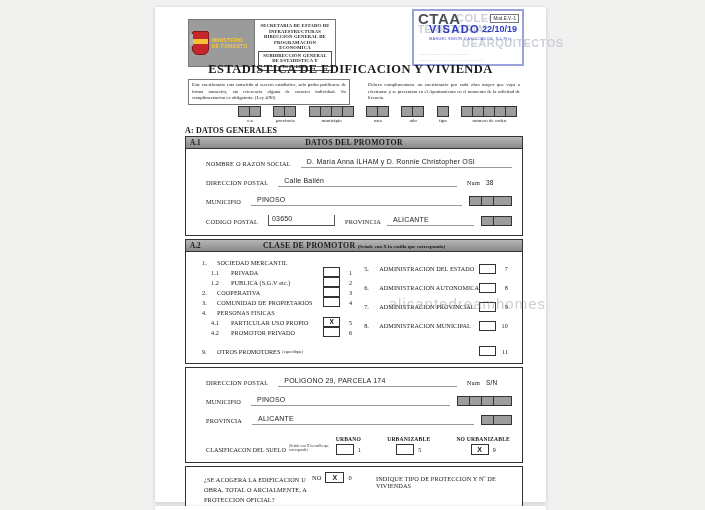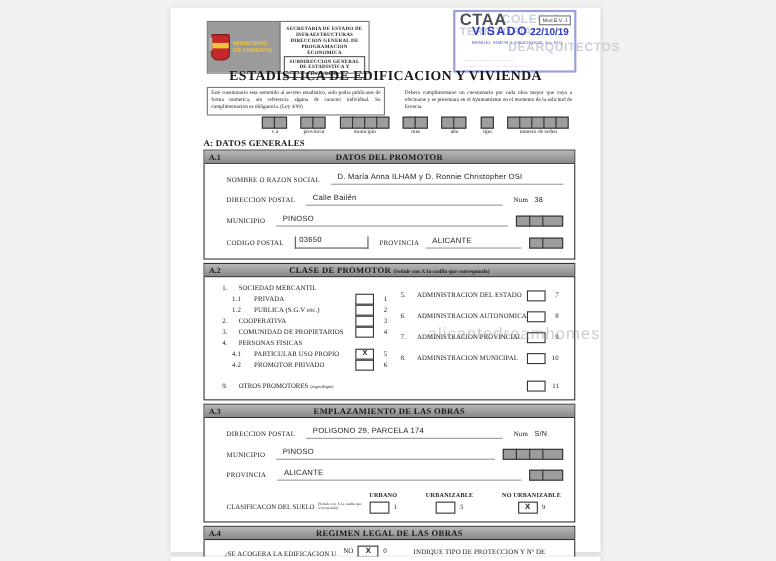--- a/index.html
+++ b/index.html
@@ -335,24 +335,20 @@
           <span class="a2-num">9.</span>
           <span class="a2-label">OTROS PROMOTORES</span>
           <span class="tiny">(especifique)</span>
           <span class="a2-box"></span>
           <span class="a2-code">11</span>
         </div>
       </div>
     </div>
 
     <div class="sec">
-      <div class="sec-head">
-        <span class="sec-code">A.3</span>
-        <span class="sec-title">EMPLAZAMIENTO DE LAS OBRAS</span>
-      </div>
       <div class="frow">
         <span class="flabel">DIRECCION POSTAL</span>
         <span class="fvalue">POLIGONO 29, PARCELA 174</span>
         <span class="num-label">Num</span>
         <span class="num-value plain-val">S/N</span>
       </div>
       <div class="frow">
         <span class="flabel">MUNICIPIO</span>
         <span class="fvalue">PINOSO</span>
         <span class="cells-inline">
@@ -393,24 +389,20 @@
             <div class="cls-line">
                 <span class="cls-box">X</span>
                 <span class="cls-code">9</span>
               </div>
           </span>
         </span>
       </div>
     </div>
 
     <div class="sec a4">
-      <div class="sec-head">
-        <span class="sec-code">A.4</span>
-        <span class="sec-title">REGIMEN LEGAL DE LAS OBRAS</span>
-      </div>
       <div class="a4-body">
         <div class="a4-left">
           <div class="a4-q">¿SE ACOGERA LA EDIFICACION U OBRA, TOTAL O ARCIALMENTE, A PROTECCION OFICIAL?</div>
 
           <div class="a4-answers">
             <div class="ans-row">
               <span>NO</span>
               <span class="ans-box">X</span>
               <span>0</span>
             </div>

